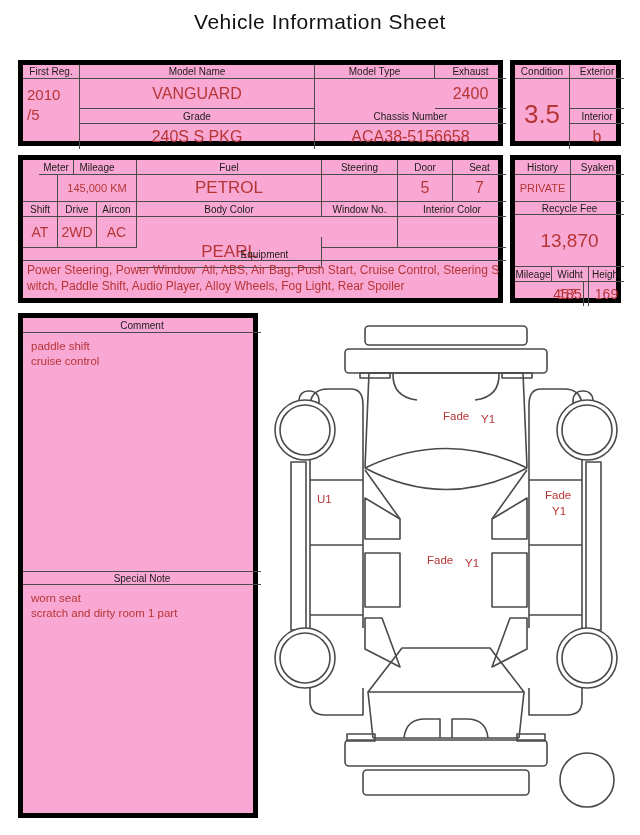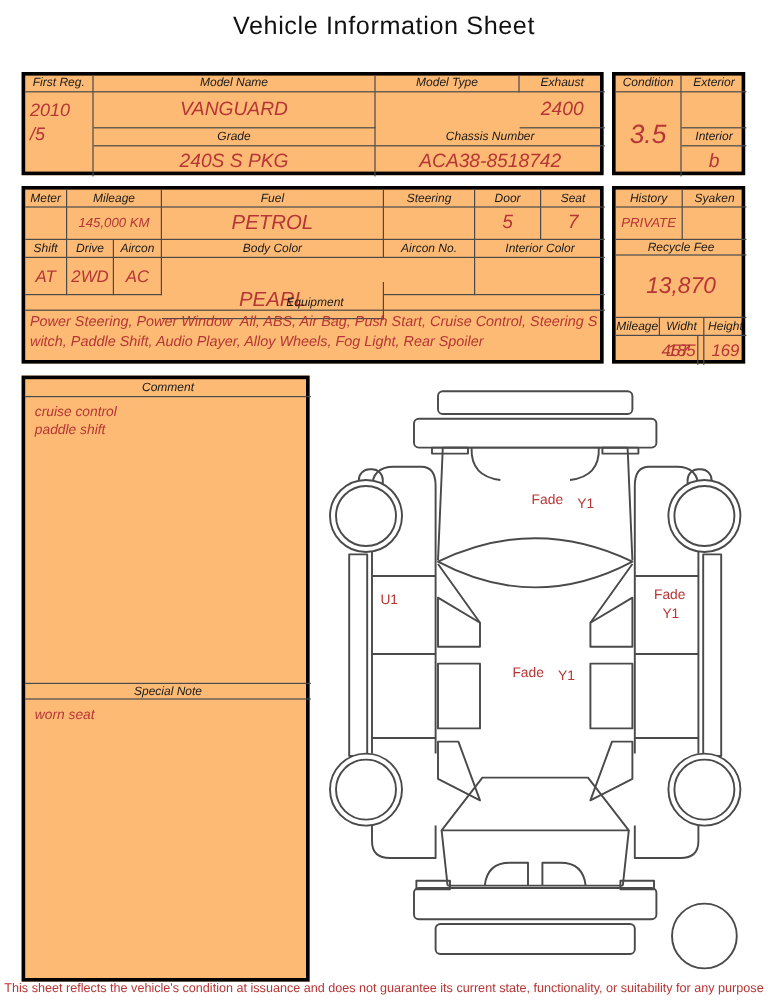--- a/index.html
+++ b/index.html
@@ -1,28 +1,28 @@
 <!DOCTYPE html>
 <html><head>
 <meta charset="utf-8">
 <style>
   html,body{margin:0;padding:0;background:#ffffff;}
   body{font-family:"Liberation Sans","DejaVu Sans",sans-serif;}
   .sheet{position:relative;width:640px;height:835px;background:#fff;overflow:hidden;}
   .title{position:absolute;left:0;top:10px;width:640px;text-align:center;
          font-size:21px;color:#111;letter-spacing:.5px;}
-  .box{position:absolute;border:3px solid #000000;box-sizing:border-box;background:#fdba74;font-style:italic;}
+  .box{position:absolute;border:5px solid #000000;box-sizing:border-box;background:#f9a8d4;}
   .cell{position:absolute;box-sizing:border-box;display:flex;align-items:center;justify-content:center;overflow:hidden;}
   .hdr{font-size:10px;color:#1a1a1a;}
   .val{color:#b63535;}
   .br{border-right:1px solid #4a4a4a;}
   .bb{border-bottom:1px solid #4a4a4a;}
   .bt{border-top:1px solid #4a4a4a;}
   .fs11{font-size:11px;} .fs12{font-size:12px;} .fs14{font-size:14px;} .fs16{font-size:16px;} .fs17{font-size:17px;}
-  .fs19{font-size:19px;} .fs22{font-size:22px;}
+  .fs19{font-size:19px;} .fs22{font-size:26px;}
   .firstreg{flex-direction:column;align-items:flex-start;justify-content:flex-start;
             padding:6px 0 0 4px;font-size:15px;line-height:1.35;}
   .equip{align-items:flex-start;justify-content:flex-start;text-align:left;
          padding:2px 4px;font-size:12px;line-height:1.3;
          white-space:pre-wrap;word-break:break-all;}
   .freeText{position:absolute;box-sizing:border-box;color:#b63535;font-size:11.5px;
             line-height:1.32;padding:6px 0 0 8px;}
   .disclaimer{position:absolute;left:0;top:818px;width:640px;text-align:center;
               color:#b63535;font-size:10.5px;}
   svg text{font-family:"Liberation Sans","DejaVu Sans",sans-serif;}
@@ -41,55 +41,55 @@
       <span>/5</span>
     </div>
     <div class="cell hdr br bb" style="left:57px;top:0;width:235px;height:14px;">Model Name</div>
     <div class="cell val fs16 br bb" style="left:57px;top:14px;width:235px;height:30px;">VANGUARD</div>
     <div class="cell hdr br bb" style="left:292px;top:0;width:120px;height:14px;">Model Type</div>
     <div class="cell hdr bb" style="left:412px;top:0;width:71px;height:14px;">Exhaust</div>
     <div class="cell val fs16 bb" style="left:412px;top:14px;width:71px;height:30px;">2400</div>
     <div class="cell hdr br bb" style="left:57px;top:44px;width:235px;height:15px;">Grade</div>
     <div class="cell val fs16 br" style="left:57px;top:59px;width:235px;height:25px;">240S S PKG</div>
     <div class="cell hdr bb" style="left:292px;top:44px;width:191px;height:15px;">Chassis Number</div>
-    <div class="cell val fs16" style="left:292px;top:59px;width:191px;height:25px;">ACA38-8518742</div>
+    <div class="cell val fs16" style="left:292px;top:59px;width:191px;height:25px;">ACA38-5156658</div>
   </div>
 
   <div class="box" style="left:510px;top:60px;width:111px;height:86px;">
     <div class="cell hdr br bb" style="left:0;top:0;width:55px;height:14px;">Condition</div>
     <div class="cell val fs22 br" style="left:0;top:14px;width:55px;height:70px;">3.5</div>
     <div class="cell hdr bb" style="left:55px;top:0;width:54px;height:14px;">Exterior</div>
     <div class="cell val fs16 bb" style="left:55px;top:14px;width:54px;height:30px;"></div>
     <div class="cell hdr bb" style="left:55px;top:44px;width:54px;height:15px;">Interior</div>
     <div class="cell val fs16" style="left:55px;top:59px;width:54px;height:25px;">b</div>
   </div>
 
   <div class="box" style="left:18px;top:155px;width:485px;height:148px;">
-    <div class="cell hdr br bb" style="left:0;top:0;width:35px;height:15px;">Meter</div>
+    <div class="cell hdr br bb" style="left:16px;top:0;width:35px;height:15px;">Meter</div>
     <div class="cell val fs12 br bb" style="left:0;top:15px;width:35px;height:27px;"></div>
     <div class="cell hdr br bb" style="left:35px;top:0;width:79px;height:15px;">Mileage</div>
     <div class="cell val fs11 br bb" style="left:35px;top:15px;width:79px;height:27px;">145,000 KM</div>
     <div class="cell hdr br bb" style="left:114px;top:0;width:185px;height:15px;">Fuel</div>
     <div class="cell val fs17 br bb" style="left:114px;top:15px;width:185px;height:27px;">PETROL</div>
     <div class="cell hdr br bb" style="left:299px;top:0;width:76px;height:15px;">Steering</div>
     <div class="cell val fs12 br bb" style="left:299px;top:15px;width:76px;height:27px;"></div>
     <div class="cell hdr br bb" style="left:375px;top:0;width:55px;height:15px;">Door</div>
     <div class="cell val fs16 br bb" style="left:375px;top:15px;width:55px;height:27px;">5</div>
     <div class="cell hdr bb" style="left:430px;top:0;width:53px;height:15px;">Seat</div>
     <div class="cell val fs16 bb" style="left:430px;top:15px;width:53px;height:27px;">7</div>
 
     <div class="cell hdr br bb" style="left:0;top:42px;width:35px;height:15px;">Shift</div>
     <div class="cell val fs14 br bb" style="left:0;top:57px;width:35px;height:31px;">AT</div>
     <div class="cell hdr br bb" style="left:35px;top:42px;width:39px;height:15px;">Drive</div>
     <div class="cell val fs14 br bb" style="left:35px;top:57px;width:39px;height:31px;">2WD</div>
     <div class="cell hdr br bb" style="left:74px;top:42px;width:40px;height:15px;">Aircon</div>
     <div class="cell val fs14 br bb" style="left:74px;top:57px;width:40px;height:31px;">AC</div>
     <div class="cell hdr br bb" style="left:114px;top:42px;width:185px;height:15px;">Body Color</div>
     <div class="cell val fs17 br bb" style="left:114px;top:57px;width:185px;height:31px;margin-top:20px;">PEARL</div>
-    <div class="cell hdr br bb" style="left:299px;top:42px;width:76px;height:15px;">Aircon No.</div>
+    <div class="cell hdr br bb" style="left:299px;top:42px;width:76px;height:15px;">Window No.</div>
     <div class="cell val fs12 br bb" style="left:299px;top:57px;width:76px;height:31px;"></div>
     <div class="cell hdr bb" style="left:375px;top:42px;width:108px;height:15px;text-align:center;">Interior Color</div>
     <div class="cell val fs12 bb" style="left:375px;top:57px;width:108px;height:31px;"></div>
 
     <div class="cell hdr bb" style="left:0;top:88px;width:483px;height:13px;">Equipment</div>
     <div class="cell val equip" style="left:0;top:101px;width:483px;height:45px;">Power Steering, Power Window  All, ABS, Air Bag, Push Start, Cruise Control, Steering Switch, Paddle Shift, Audio Player, Alloy Wheels, Fog Light, Rear Spoiler</div>
   </div>
 
   <div class="box" style="left:510px;top:155px;width:111px;height:148px;">
     <div class="cell hdr br bb" style="left:0;top:0;width:56px;height:15px;">History</div>
@@ -102,26 +102,27 @@
     <div class="cell hdr br bb" style="left:37px;top:107px;width:37px;height:15px;">Widht</div>
     <div class="cell hdr bb" style="left:74px;top:107px;width:35px;height:15px;">Height</div>
     <div class="cell val fs14 br" style="left:0;top:122px;width:37px;height:24px;margin-left:32px;">457</div>
     <div class="cell val fs14 br" style="left:37px;top:122px;width:37px;height:24px;">185</div>
     <div class="cell val fs14" style="left:74px;top:122px;width:35px;height:24px;">169</div>
   </div>
 
   <div class="box" style="left:18px;top:313px;width:240px;height:505px;">
     <div class="cell hdr bb" style="left:0;top:0;width:238px;height:15px;">Comment</div>
     <div class="freeText" style="left:0;top:15px;width:238px;height:238px;">
+      <div>paddle shift</div>
       <div>cruise control</div>
-      <div>paddle shift</div>
     </div>
     <div class="cell hdr bt bb" style="left:0;top:253px;width:238px;height:14px;">Special Note</div>
     <div class="freeText" style="left:0;top:267px;width:238px;height:236px;">
       <div>worn seat</div>
+      <div>scratch and dirty room 1 part</div>
     </div>
   </div>
 
   <svg style="position:absolute;left:265px;top:315px;" width="370" height="500" viewBox="0 0 370 500" fill="none" stroke="#4a4a4a" stroke-width="1.6" stroke-linejoin="round">
 
     <g>
       <rect x="26" y="147" width="15" height="168"></rect>
       <rect x="34" y="76" width="20" height="26" rx="9"></rect>
       <path d="M 45 313 L 45 92 Q 45 74 63 74 L 86 74 Q 98 74 98 90 L 98 313"></path>
       <path d="M 45 165 H 98 M 45 230 H 98 M 45 300 H 98"></path>
@@ -191,15 +192,14 @@
       <text x="178" y="105">Fade</text>
       <text x="216" y="108">Y1</text>
       <text x="52" y="188">U1</text>
       <text x="280" y="184">Fade</text>
       <text x="287" y="200">Y1</text>
       <text x="162" y="249">Fade</text>
       <text x="200" y="252">Y1</text>
     </g>
   </svg>
 
-  <div class="disclaimer">This sheet reflects the vehicle's condition at issuance and does not guarantee its current state, functionality, or suitability for any purpose</div>
 
 </div>
 
 </body></html>

